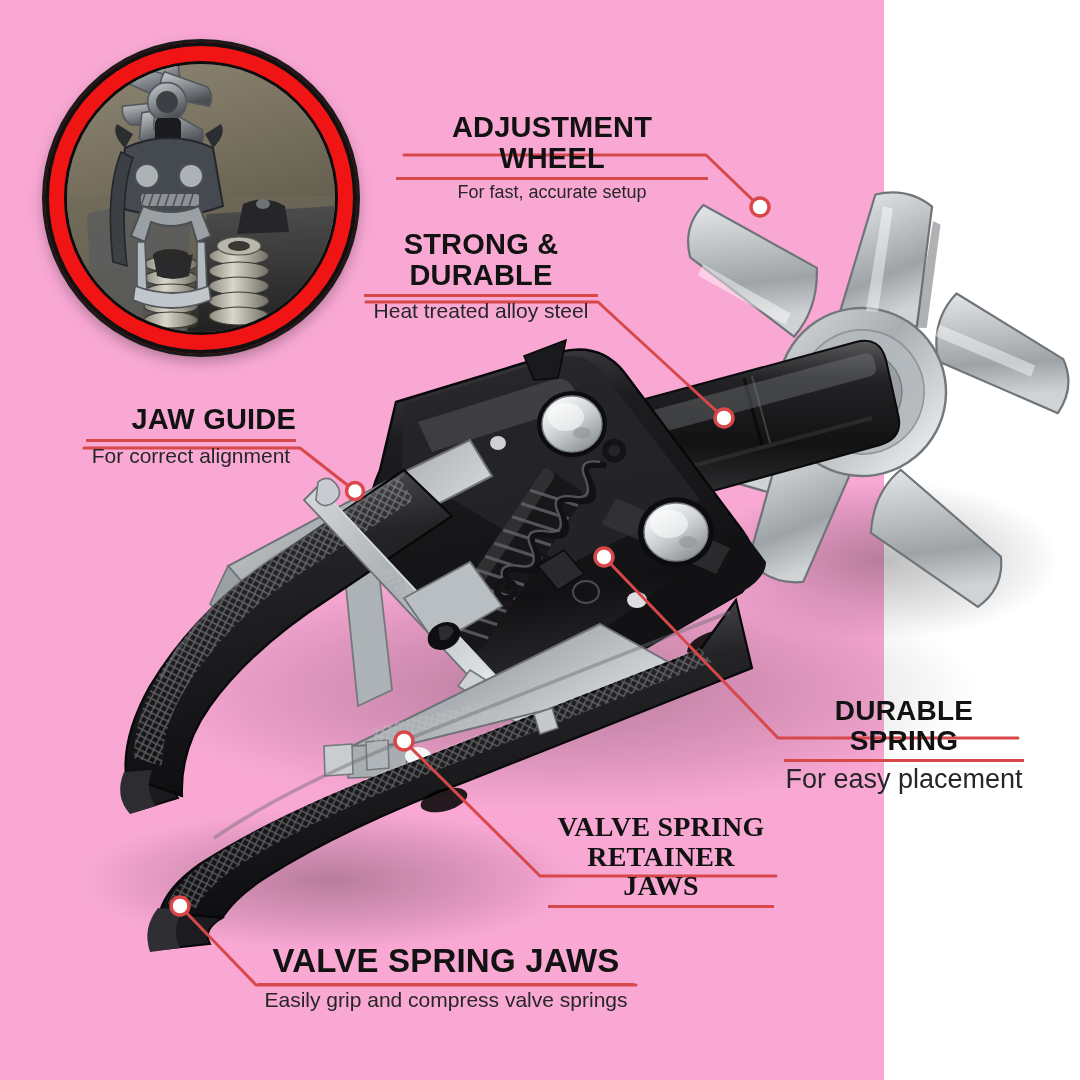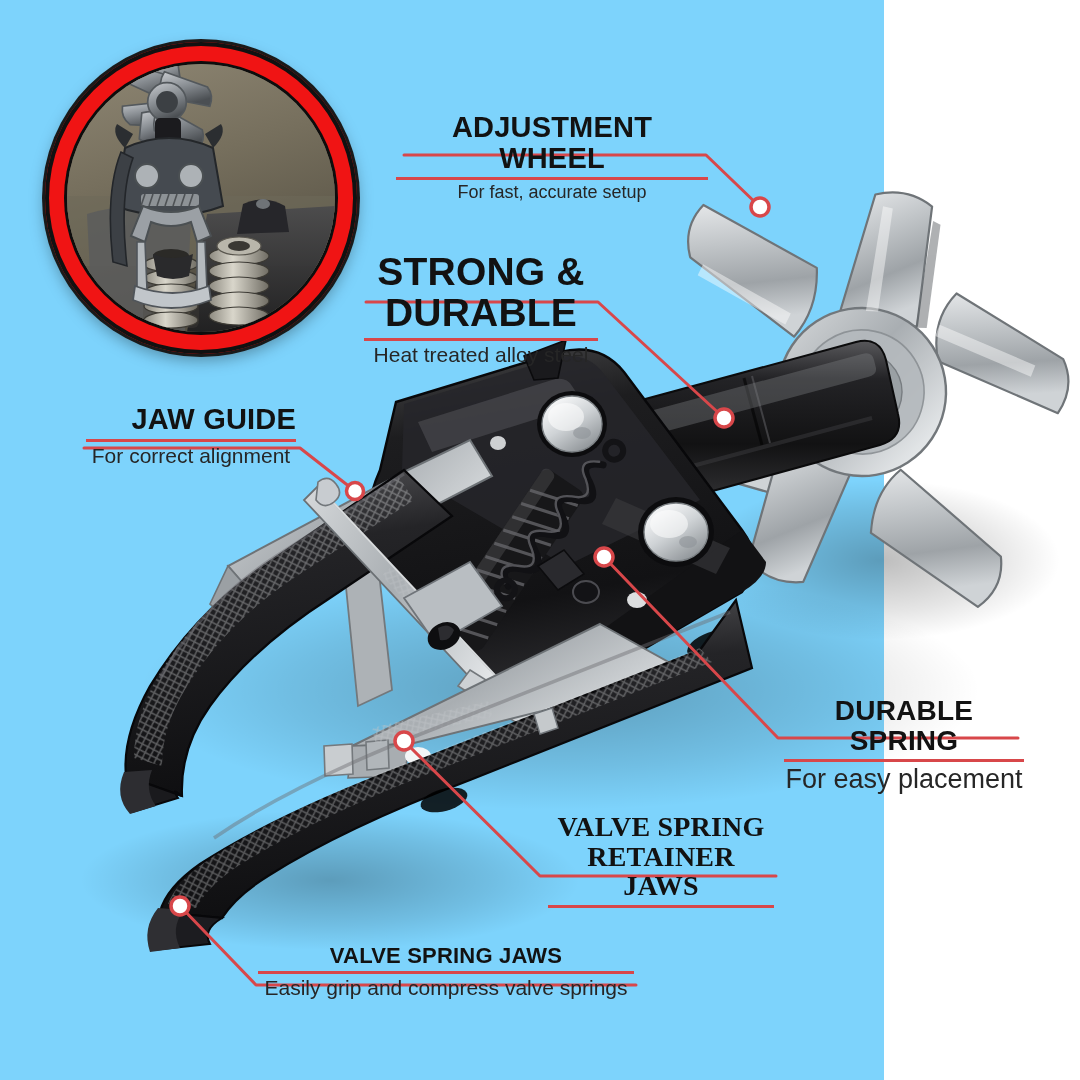--- a/index.html
+++ b/index.html
@@ -3,21 +3,21 @@
 <meta charset="utf-8">
 <title>Valve Spring Compressor — Feature Callouts</title>
 <style>
   html,body{margin:0;padding:0;}
   body{
     width:1080px;height:1080px;
     background:#ffffff;
     font-family:"Liberation Sans", sans-serif;
     overflow:hidden;
   }
-  #stage{position:relative;width:884px;height:1080px;background:#7dd3fc;}
+  #stage{position:relative;width:884px;height:1080px;background:#f9a8d4;}
 
   
   #product-art{position:absolute;left:0;top:0;width:1080px;height:1080px;}
 
   
   .inset-wrap{
     position:absolute;left:45px;top:42px;width:312px;height:312px;
     border-radius:50%;
   }
   .inset-ring{
@@ -49,36 +49,36 @@
     white-space:nowrap;
   }
   .ta-center .title,.ta-center .sub{text-align:center;}
 
   
   #callout-adjustment-wheel{left:396px;top:112px;width:312px;}
   #callout-adjustment-wheel .title{font-size:29px;}
   #callout-adjustment-wheel .sub{font-size:18px;}
 
   #callout-strong-durable{left:364px;top:229px;width:234px;}
-  #callout-strong-durable .title{font-size:39px;margin-top:22px;}
+  #callout-strong-durable .title{font-size:29px;}
   #callout-strong-durable .sub{font-size:21px;}
 
   #callout-jaw-guide{left:86px;top:404px;width:210px;}
   #callout-jaw-guide .title{font-size:29px;text-align:right;}
   #callout-jaw-guide .sub{font-size:21px;}
 
   #callout-tension-spring{left:784px;top:696px;width:240px;}
   #callout-tension-spring .title{font-size:28px;}
   #callout-tension-spring .sub{font-size:27px;}
 
   #callout-retainer-jaws{left:548px;top:812px;width:226px;font-family:Liberation Serif, serif;}
   #callout-retainer-jaws .title{font-size:28px;}
 
   #callout-valve-spring-jaws{left:258px;top:944px;width:376px;}
-  #callout-valve-spring-jaws .title{font-size:22px;text-align:center;}
+  #callout-valve-spring-jaws .title{font-size:33px;text-align:center;}
   #callout-valve-spring-jaws .sub{font-size:21px;}
 
   
   #leaders{position:absolute;left:0;top:0;width:1080px;height:1080px;pointer-events:none;}
 </style>
 </head>
 <body>
 
 <div id="stage">
 

